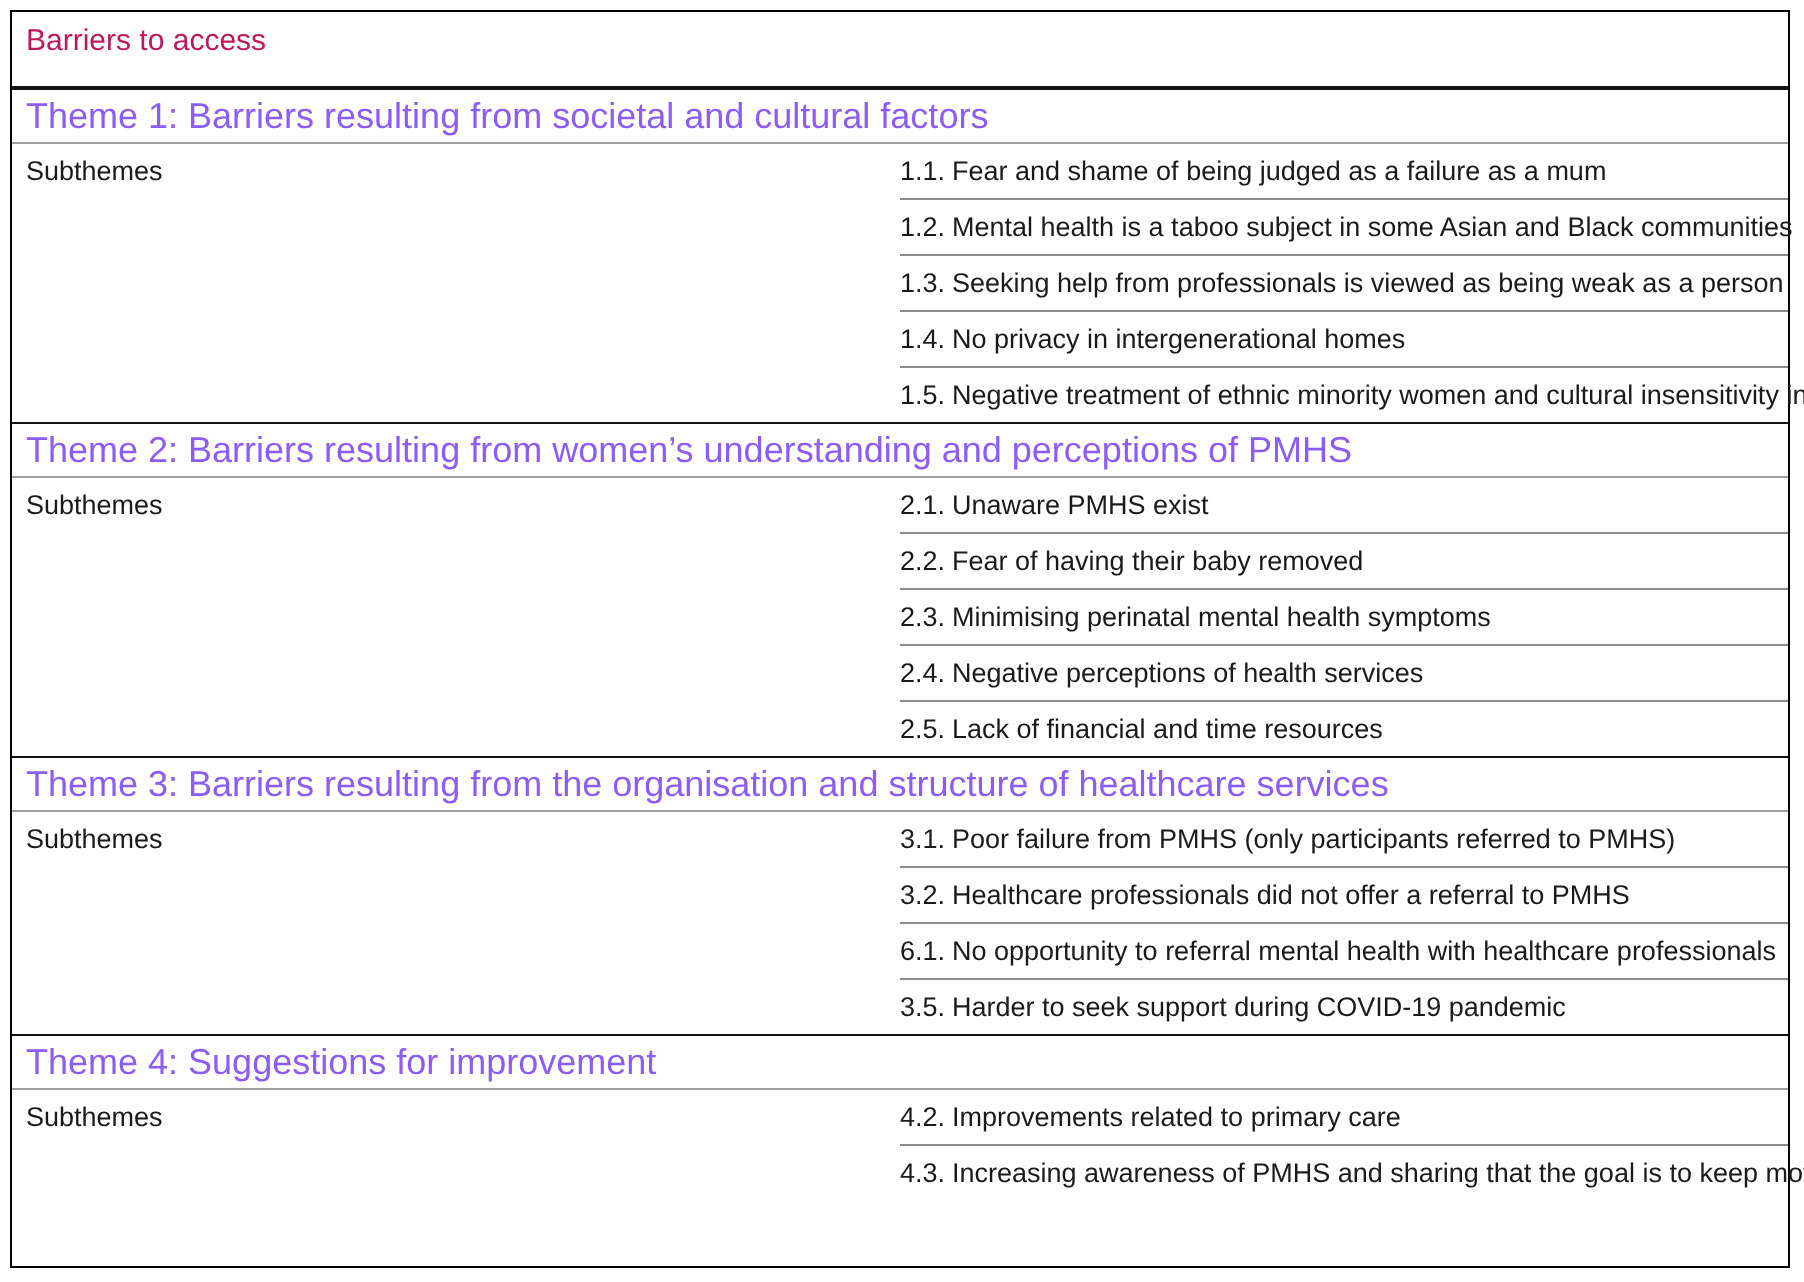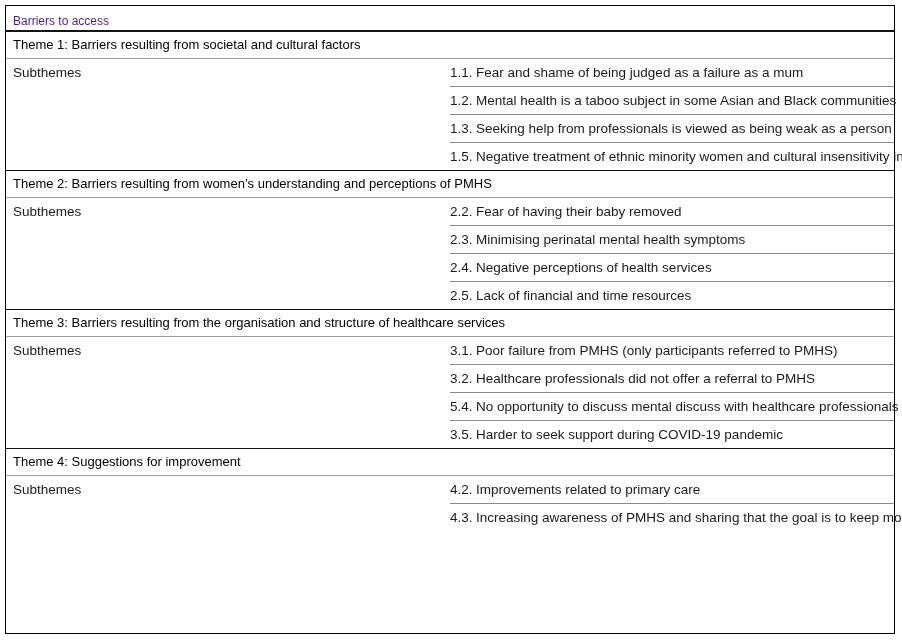--- a/index.html
+++ b/index.html
@@ -27,33 +27,33 @@
   }
 
   .table {
     width: 100%;
     border-collapse: collapse;
     table-layout: fixed;
   }
 
   
   .caption-row td {
-    padding: 7px 0 1px 7px;
-    font-size: 12px;
-    line-height: 16px;
-    color: #4c1d95;
+    padding: 7px 0 14px 7px;
+    font-size: 15px;
+    line-height: 16px;
+    color: #be185d;
     border-bottom: 2.2px solid #141414;
   }
 
   
   .theme-row td {
     padding: 5px 0 5px 7px;
-    font-size: 13px;
-    line-height: 16px;
-    color: #000000;
+    font-size: 18px;
+    line-height: 16px;
+    color: #8b5cf6;
     border-bottom: 1.4px solid #a0a0a0;
   }
   .theme-row.after-sub td {
     border-top: 1.6px solid #141414;
   }
 
   
   .sub-row td {
     vertical-align: top;
     padding: 0;
@@ -113,36 +113,42 @@
               <tr>
                   <td><span class="sub-num">1.1.</span><span>Fear and shame of being judged as a failure as a mum</span></td>
                 </tr>
               <tr>
                   <td><span class="sub-num">1.2.</span><span>Mental health is a taboo subject in some Asian and Black communities</span></td>
                 </tr>
               <tr>
                   <td><span class="sub-num">1.3.</span><span>Seeking help from professionals is viewed as being weak as a person</span></td>
                 </tr>
               <tr>
+                  <td><span class="sub-num">1.4.</span><span>No privacy in intergenerational homes</span></td>
+                </tr>
+              <tr>
                   <td><span class="sub-num">1.5.</span><span>Negative treatment of ethnic minority women and cultural insensitivity in healthcare services</span></td>
                 </tr>
             </tbody>
           </table>
         </td>
       </tr>
 
       <tr class="theme-row after-sub">
         <td colspan="2">Theme 2: Barriers resulting from women’s understanding and perceptions of PMHS</td>
       </tr>
       <tr class="sub-row">
         <td class="sub-label-cell">Subthemes</td>
         <td class="sub-list-cell">
           <table class="sub-list">
             <tbody>
               <tr>
+                  <td><span class="sub-num">2.1.</span><span>Unaware PMHS exist</span></td>
+                </tr>
+              <tr>
                   <td><span class="sub-num">2.2.</span><span>Fear of having their baby removed</span></td>
                 </tr>
               <tr>
                   <td><span class="sub-num">2.3.</span><span>Minimising perinatal mental health symptoms</span></td>
                 </tr>
               <tr>
                   <td><span class="sub-num">2.4.</span><span>Negative perceptions of health services</span></td>
                 </tr>
               <tr>
                   <td><span class="sub-num">2.5.</span><span>Lack of financial and time resources</span></td>
@@ -160,21 +166,21 @@
         <td class="sub-list-cell">
           <table class="sub-list">
             <tbody>
               <tr>
                   <td><span class="sub-num">3.1.</span><span>Poor failure from PMHS (only participants referred to PMHS)</span></td>
                 </tr>
               <tr>
                   <td><span class="sub-num">3.2.</span><span>Healthcare professionals did not offer a referral to PMHS</span></td>
                 </tr>
               <tr>
-                  <td><span class="sub-num">5.4.</span><span>No opportunity to discuss mental discuss with healthcare professionals</span></td>
+                  <td><span class="sub-num">6.1.</span><span>No opportunity to referral mental health with healthcare professionals</span></td>
                 </tr>
               <tr>
                   <td><span class="sub-num">3.5.</span><span>Harder to seek support during COVID-19 pandemic</span></td>
                 </tr>
             </tbody>
           </table>
         </td>
       </tr>
 
       <tr class="theme-row after-sub">

